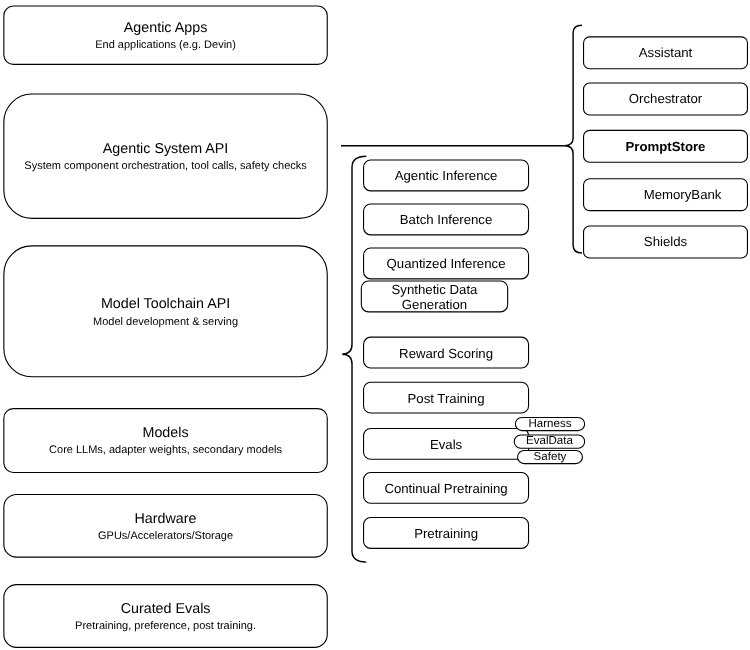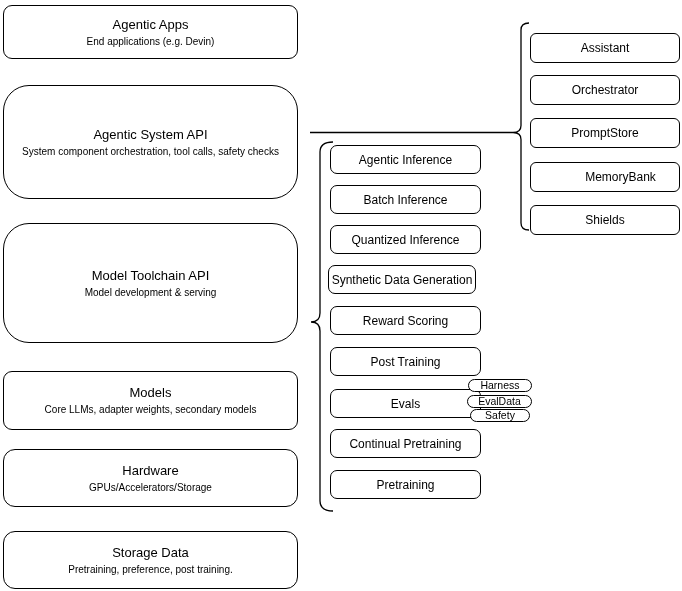--- a/index.html
+++ b/index.html
@@ -65,34 +65,34 @@
     <div class="title">Models</div>
     <div class="subtitle">Core LLMs, adapter weights, secondary models</div>
   </div>
 
   <div class="node" style="left:3px;top:449px;width:295px;height:58px;border-radius:12px;">
     <div class="title">Hardware</div>
     <div class="subtitle">GPUs/Accelerators/Storage</div>
   </div>
 
   <div class="node" style="left:3px;top:531px;width:295px;height:58px;border-radius:12px;">
-    <div class="title">Storage Data</div>
+    <div class="title">Curated Evals</div>
     <div class="subtitle">Pretraining, preference, post training.</div>
   </div>
 
   <div class="mid" style="top:145px;">
     <span>Agentic Inference</span>
   </div>
   <div class="mid" style="top:185px;">
     <span>Batch Inference</span>
   </div>
   <div class="mid" style="top:225px;">
     <span>Quantized Inference</span>
   </div>
-  <div class="mid" style="top:265px;left:328px;width:148px;">
+  <div class="mid" style="top:255px;left:328px;width:134px;">
     <span>Synthetic Data Generation</span>
   </div>
   <div class="mid" style="top:306px;">
     <span>Reward Scoring</span>
   </div>
   <div class="mid" style="top:347px;">
     <span>Post Training</span>
   </div>
   <div class="mid" style="top:389px;">
     <span>Evals</span>
@@ -113,21 +113,21 @@
   <div class="pill" style="left:470px;top:409px;width:60px;">
     <span>Safety</span>
   </div>
 
   <div class="rightbox" style="top:33px;">
     <span>Assistant</span>
   </div>
   <div class="rightbox" style="top:75px;">
     <span>Orchestrator</span>
   </div>
-  <div class="rightbox" style="top:118px;">
+  <div class="rightbox" style="top:118px;font-weight:bold;">
     <span>PromptStore</span>
   </div>
   <div class="rightbox" style="top:162px;padding-left:31px;">
     <span>MemoryBank</span>
   </div>
   <div class="rightbox" style="top:205px;">
     <span>Shields</span>
   </div>
 
 </div>

